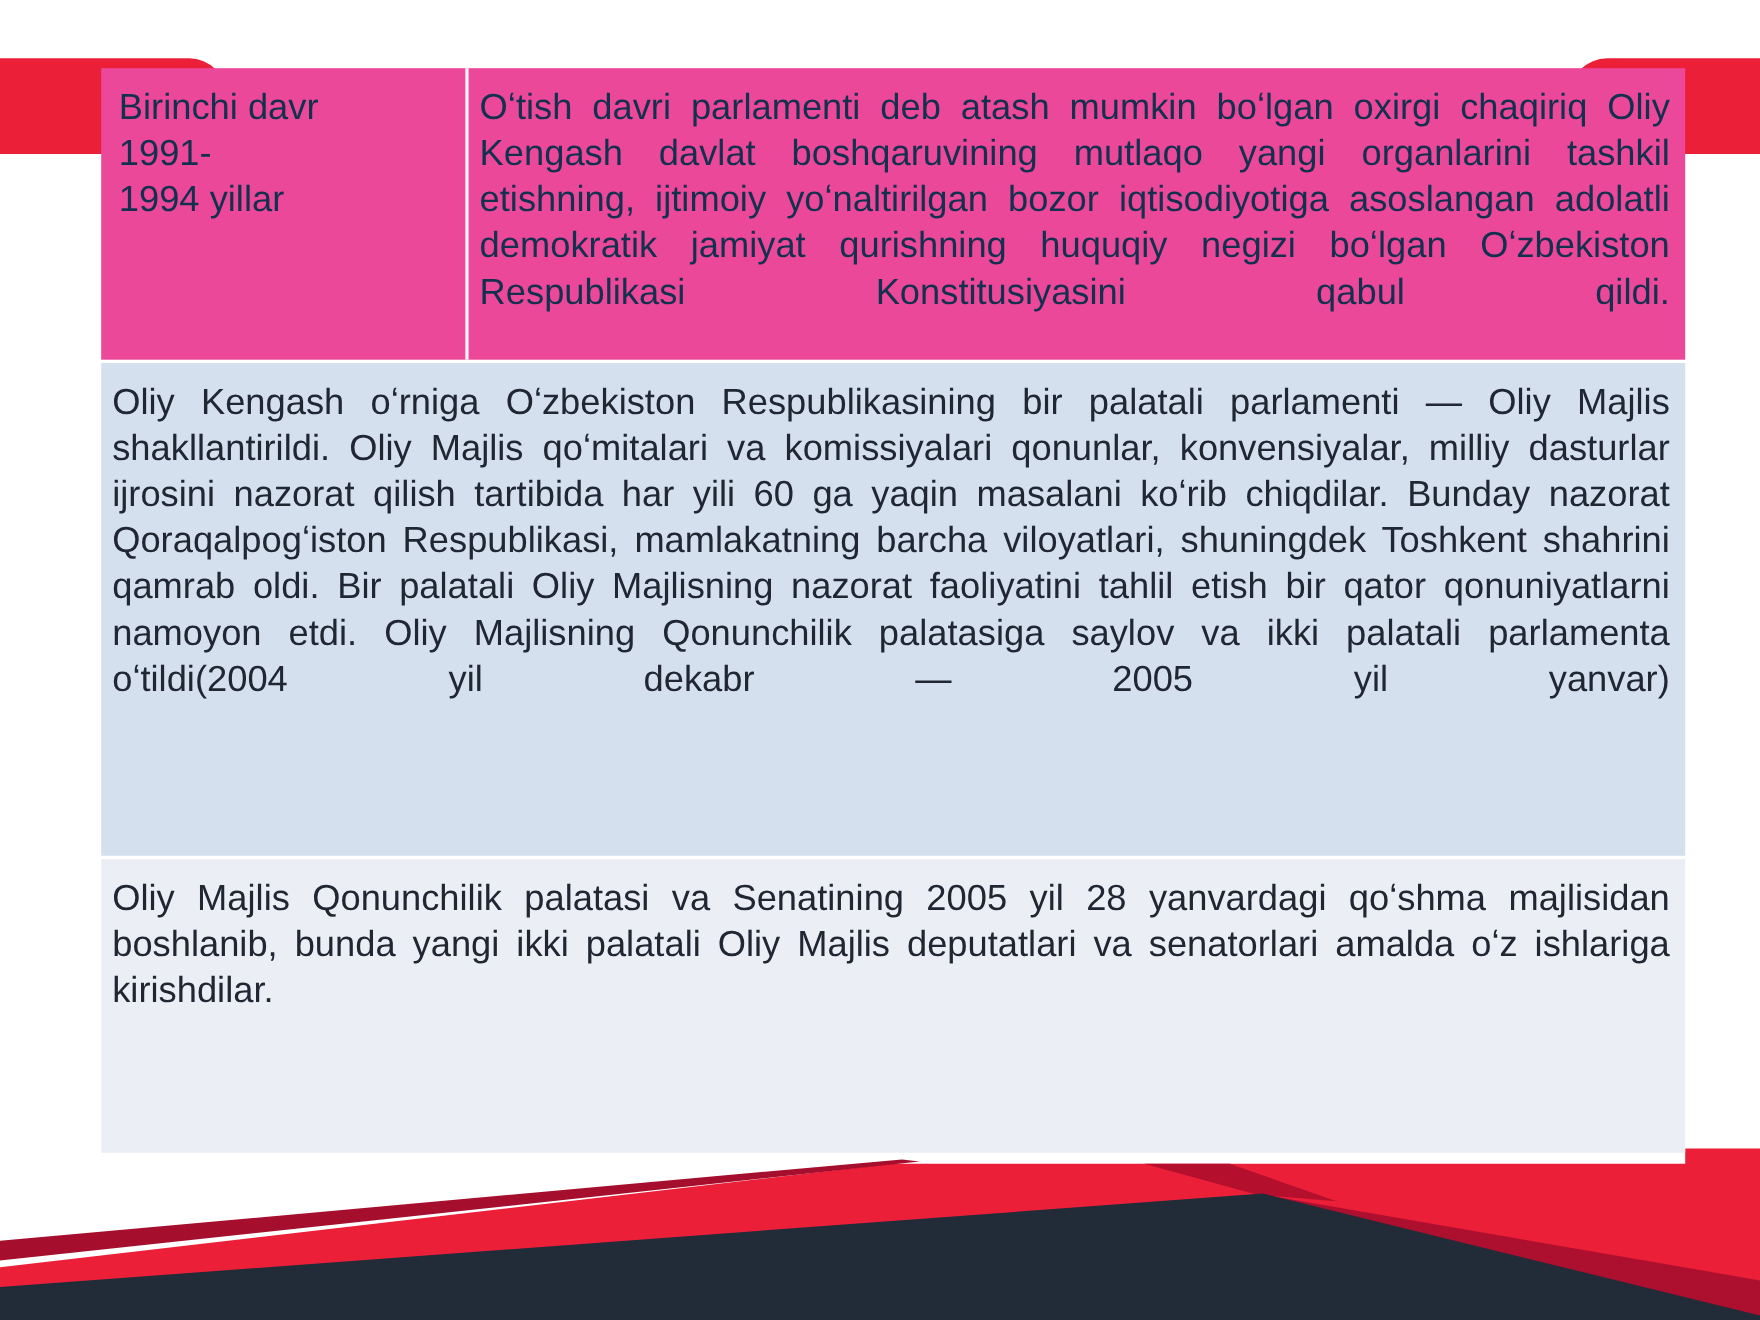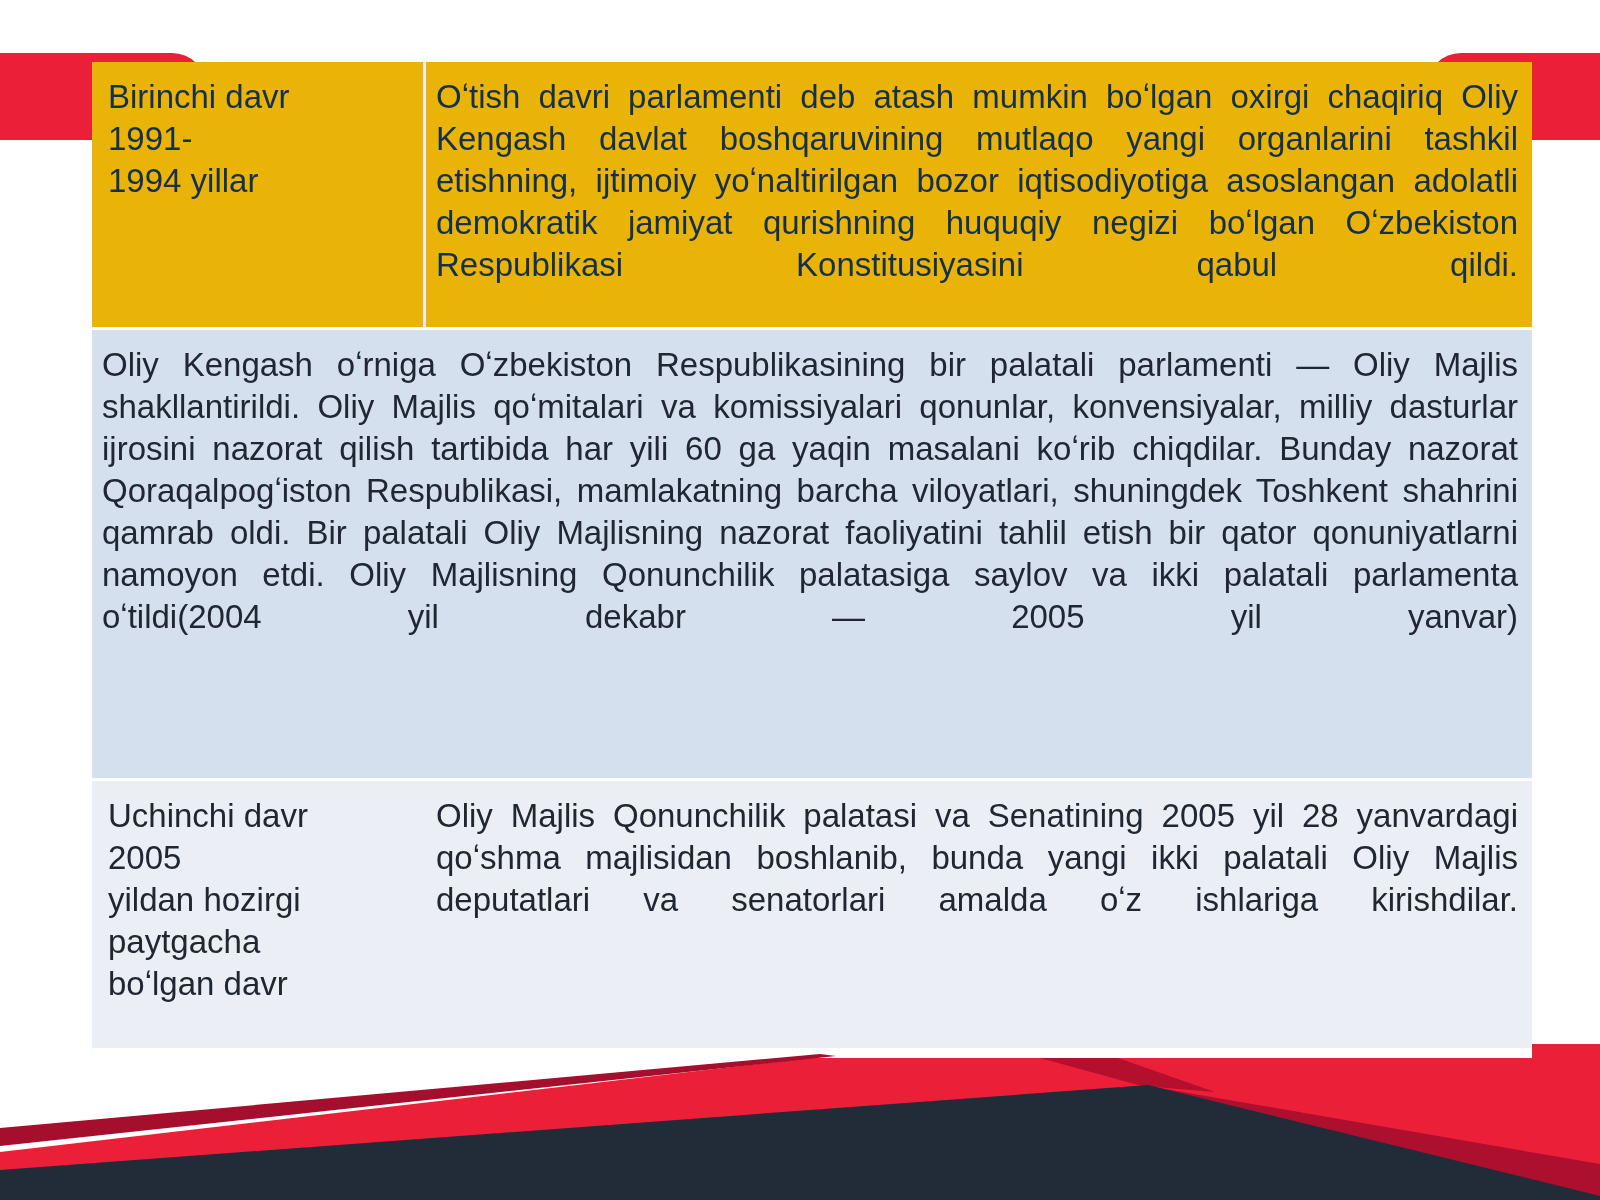--- a/index.html
+++ b/index.html
@@ -43,21 +43,21 @@
     height: 991px;
     z-index: 2;
     display: flex;
     flex-direction: column;
     row-gap: 3px;
   }
   .t-row {
     display: flex;
     column-gap: 0;
   }
-  .t-row-1 { height: 265px; background: #eab308; }
+  .t-row-1 { height: 265px; background: #ec4899; }
   .t-row-2 { height: 448px; background: #d5e0ef; }
   .t-row-3 { height: 267px; background: #ebeff5; }
 
   .cell {
     box-sizing: border-box;
     font-size: 33px;
     line-height: 42px;
   }
   .cell-period {
     flex: 0 0 334px;
@@ -112,21 +112,16 @@
 1991-
 1994 yillar</div>
     <div class="cell cell-desc">Oʻtish davri parlamenti deb atash mumkin boʻlgan oxirgi chaqiriq Oliy Kengash davlat boshqaruvining mutlaqo yangi organlarini tashkil etishning, ijtimoiy yoʻnaltirilgan bozor iqtisodiyotiga asoslangan adolatli demokratik jamiyat qurishning huquqiy negizi boʻlgan Oʻzbekiston Respublikasi Konstitusiyasini qabul qildi.</div>
   </div>
 
   <div class="t-row t-row-2">
     <div class="cell cell-desc">Oliy Kengash oʻrniga Oʻzbekiston Respublikasining bir palatali parlamenti — Oliy Majlis shakllantirildi. Oliy Majlis qoʻmitalari va komissiyalari qonunlar, konvensiyalar, milliy dasturlar ijrosini nazorat qilish tartibida har yili 60 ga yaqin masalani koʻrib chiqdilar. Bunday nazorat Qoraqalpogʻiston Respublikasi, mamlakatning barcha viloyatlari, shuningdek Toshkent shahrini qamrab oldi. Bir palatali Oliy Majlisning nazorat faoliyatini tahlil etish bir qator qonuniyatlarni namoyon etdi. Oliy Majlisning Qonunchilik palatasiga saylov va ikki palatali parlamenta oʻtildi(2004 yil dekabr — 2005 yil yanvar)</div>
   </div>
 
   <div class="t-row t-row-3">
-    <div class="cell cell-period">Uchinchi davr
-2005
-yildan hozirgi
-paytgacha
-boʻlgan davr</div>
     <div class="cell cell-desc">Oliy Majlis Qonunchilik palatasi va Senatining 2005 yil 28 yanvardagi qoʻshma majlisidan boshlanib, bunda yangi ikki palatali Oliy Majlis deputatlari va senatorlari amalda oʻz ishlariga kirishdilar.</div>
   </div>
 
 </div>
 
 </body></html>

